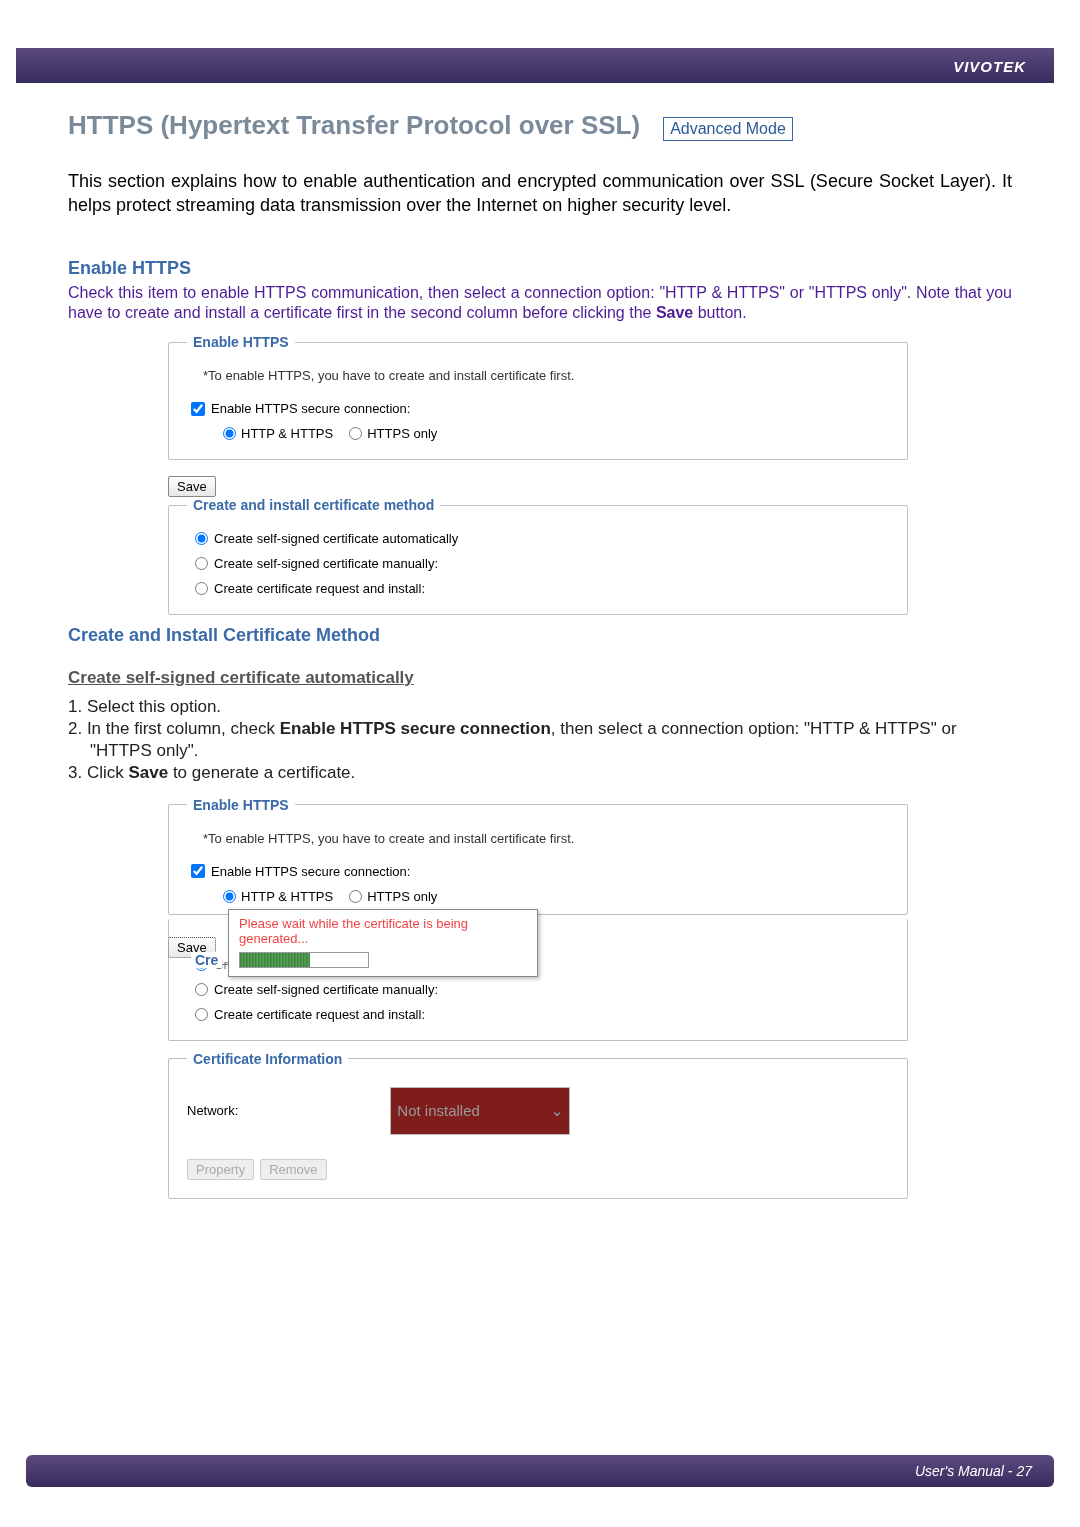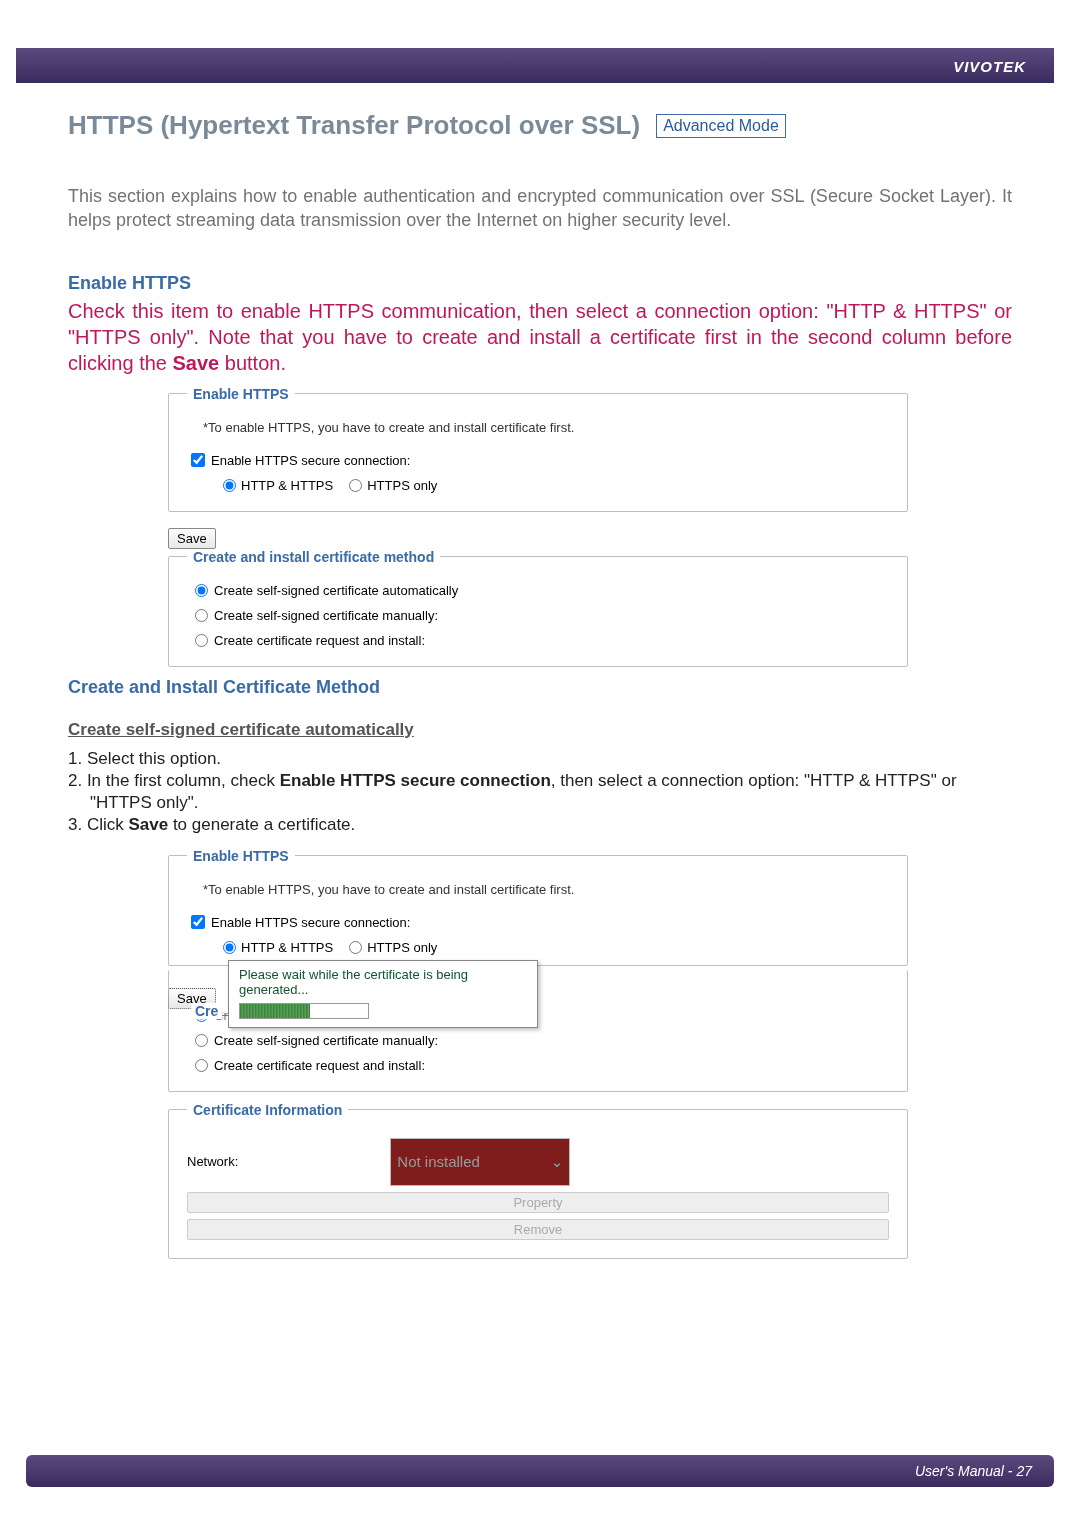--- a/index.html
+++ b/index.html
@@ -31,51 +31,51 @@
       position: absolute;
       top: 48px;
       left: 16px;
       right: 26px;
     }
     .content {
       padding: 110px 68px 40px;
     }
     .h1-row {
       display: flex;
-      align-items: center;
-      gap: 16px;
-      margin-bottom: 43px;
+      align-items: flex-end;
+      gap: 23px;
+      margin-bottom: 28px;
     }
     .h1 {
       color: #7a8a99;
       font-size: 26px;
       font-weight: bold;
     }
     .mode-badge {
       border: 1px solid #3a6aa8;
       color: #2a5a98;
       padding: 2px 6px;
       font-size: 16px;
     }
     .intro {
       font-size: 18px;
-      color: #737373;
+      color: #000000;
       text-align: justify;
       line-height: 1.35;
       margin-bottom: 40px;
     }
     .section-h {
       color: #3a6aa8;
       font-size: 18px;
       font-weight: bold;
       margin-bottom: 4px;
     }
     .body-text {
-      font-size: 20px;
-      color: #be185d;
+      font-size: 16px;
+      color: #4c1d95;
       line-height: 1.3;
       text-align: justify;
       margin-bottom: 10px;
     }
     .bold { font-weight: bold; }
     .screenshot {
       margin: 4px 0 10px 100px;
     }
     .screenshot2 {
       margin: 12px 0 0 100px;
@@ -182,21 +182,21 @@
       text-indent: -22px;
     }
     .progress-box {
       position: absolute;
       top: 112px;
       left: 60px;
       background: #fff;
       border: 1px solid #888;
       padding: 6px 10px 8px;
       font-size: 13px;
-      color: #14532d;
+      color: #ef4444;
       width: 310px;
       box-shadow: 2px 2px 4px rgba(0,0,0,0.25);
       z-index: 5;
     }
     .progress-bar {
       height: 16px;
       border: 1px solid #999;
       background: #fff;
       width: 130px;
       margin-top: 6px;
@@ -239,22 +239,21 @@
       justify-content: space-between;
       align-items: center;
       margin-left: 140px;
     }
     .status-select .chev {
       color: #8aa;
     }
     .ci-buttons {
       display: flex;
       gap: 6px;
-      margin-top: 6px;
-      flex-direction: column;
+      margin-top: 24px;
     }
     .dis-btn {
       border: 1px solid #ccc;
       background: #eee;
       font-size: 13px;
       color: #aaa;
       padding: 2px 8px;
       border-radius: 2px;
     }
     .footer {

